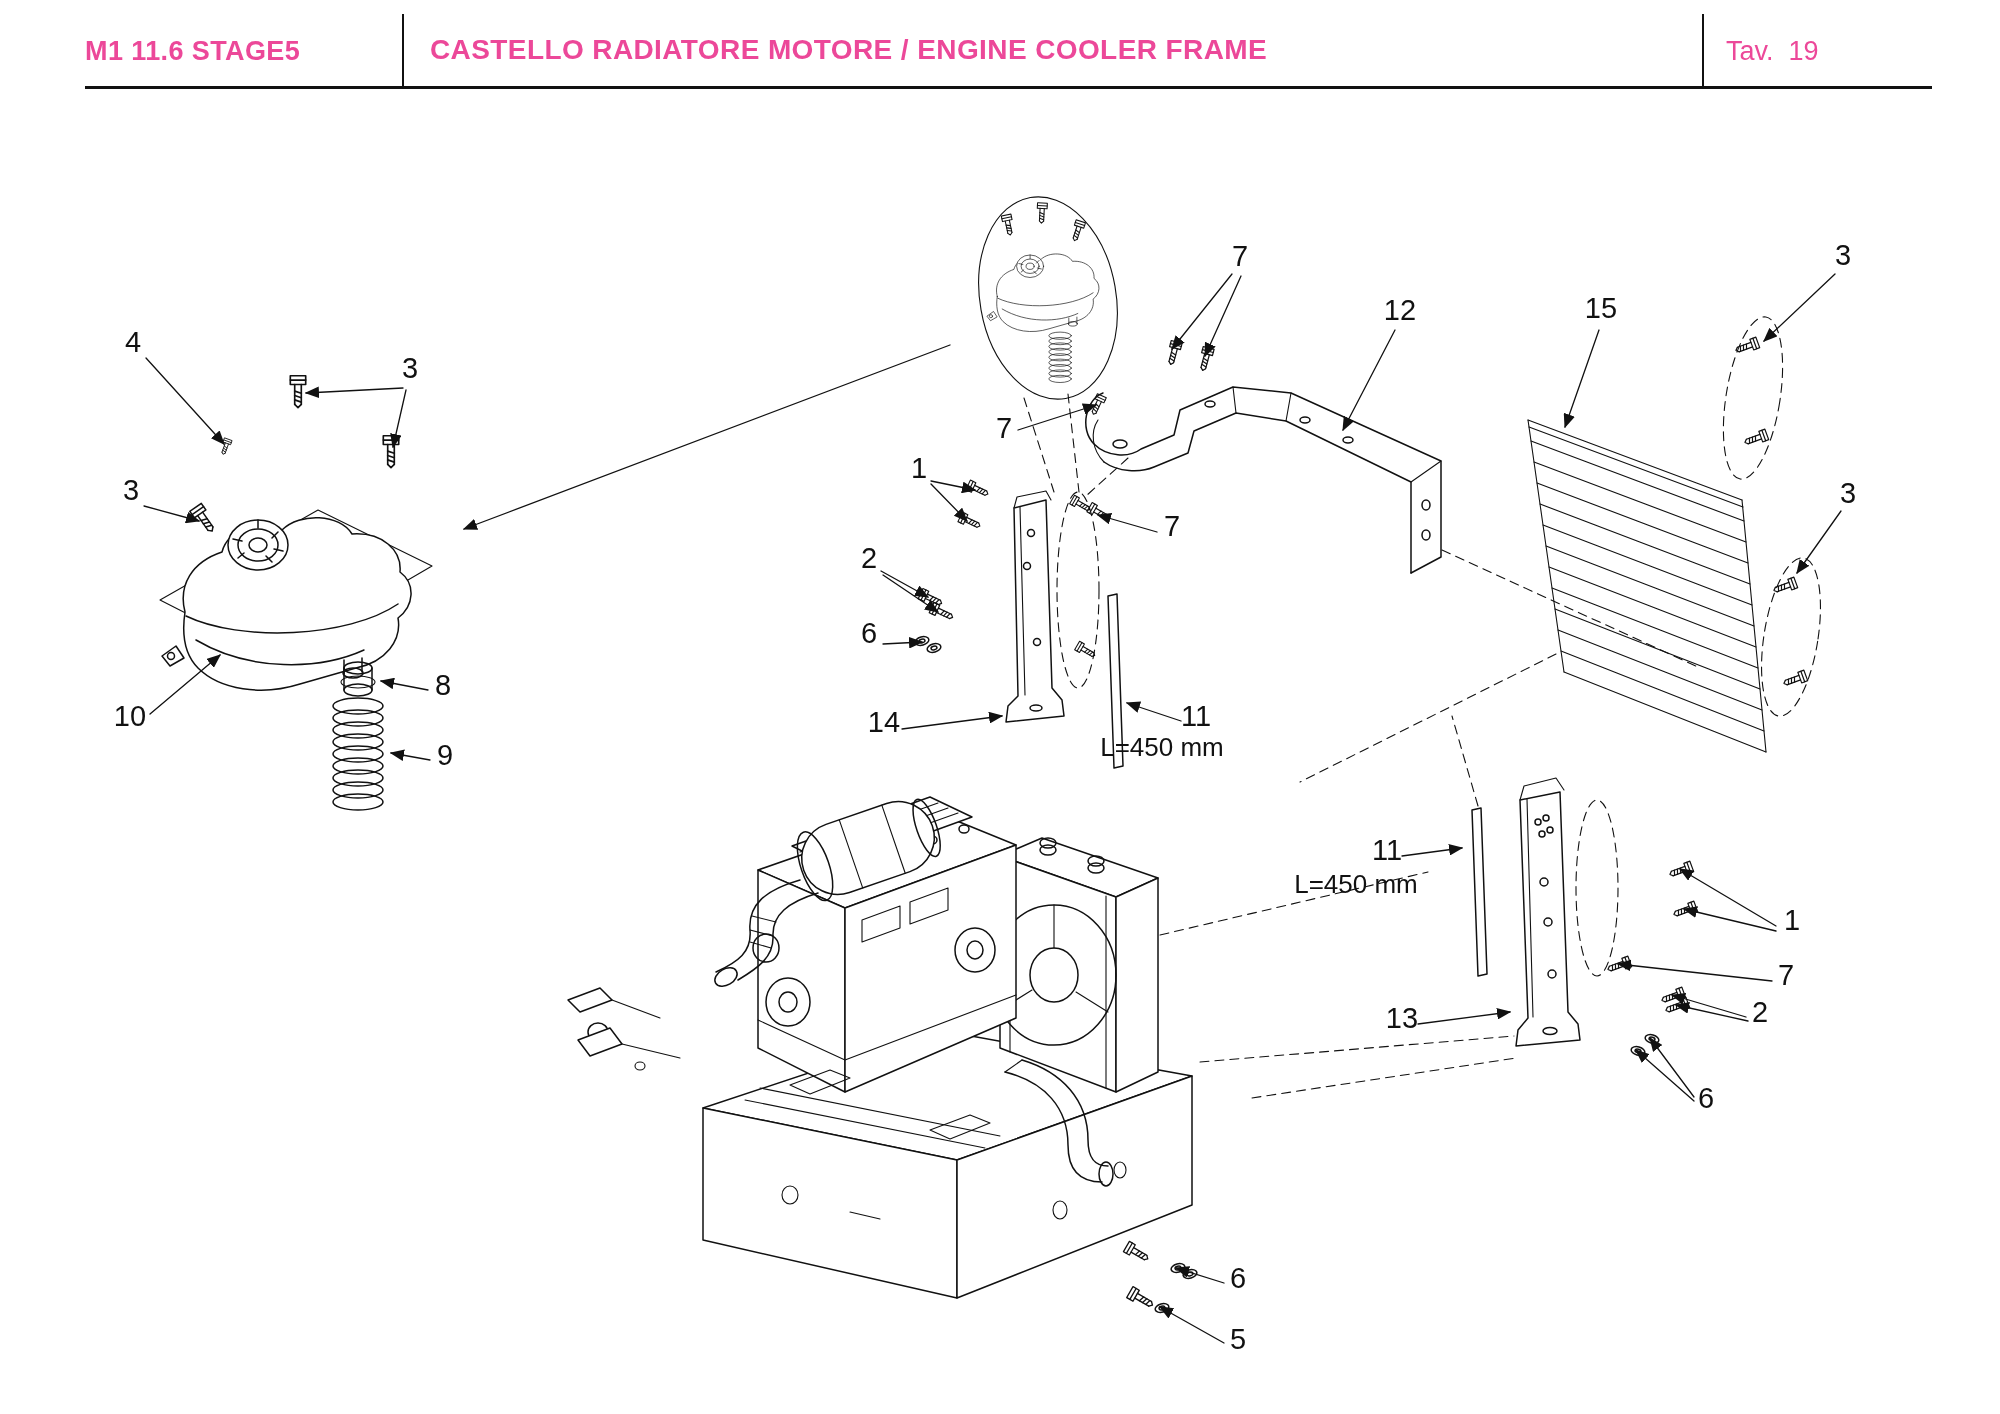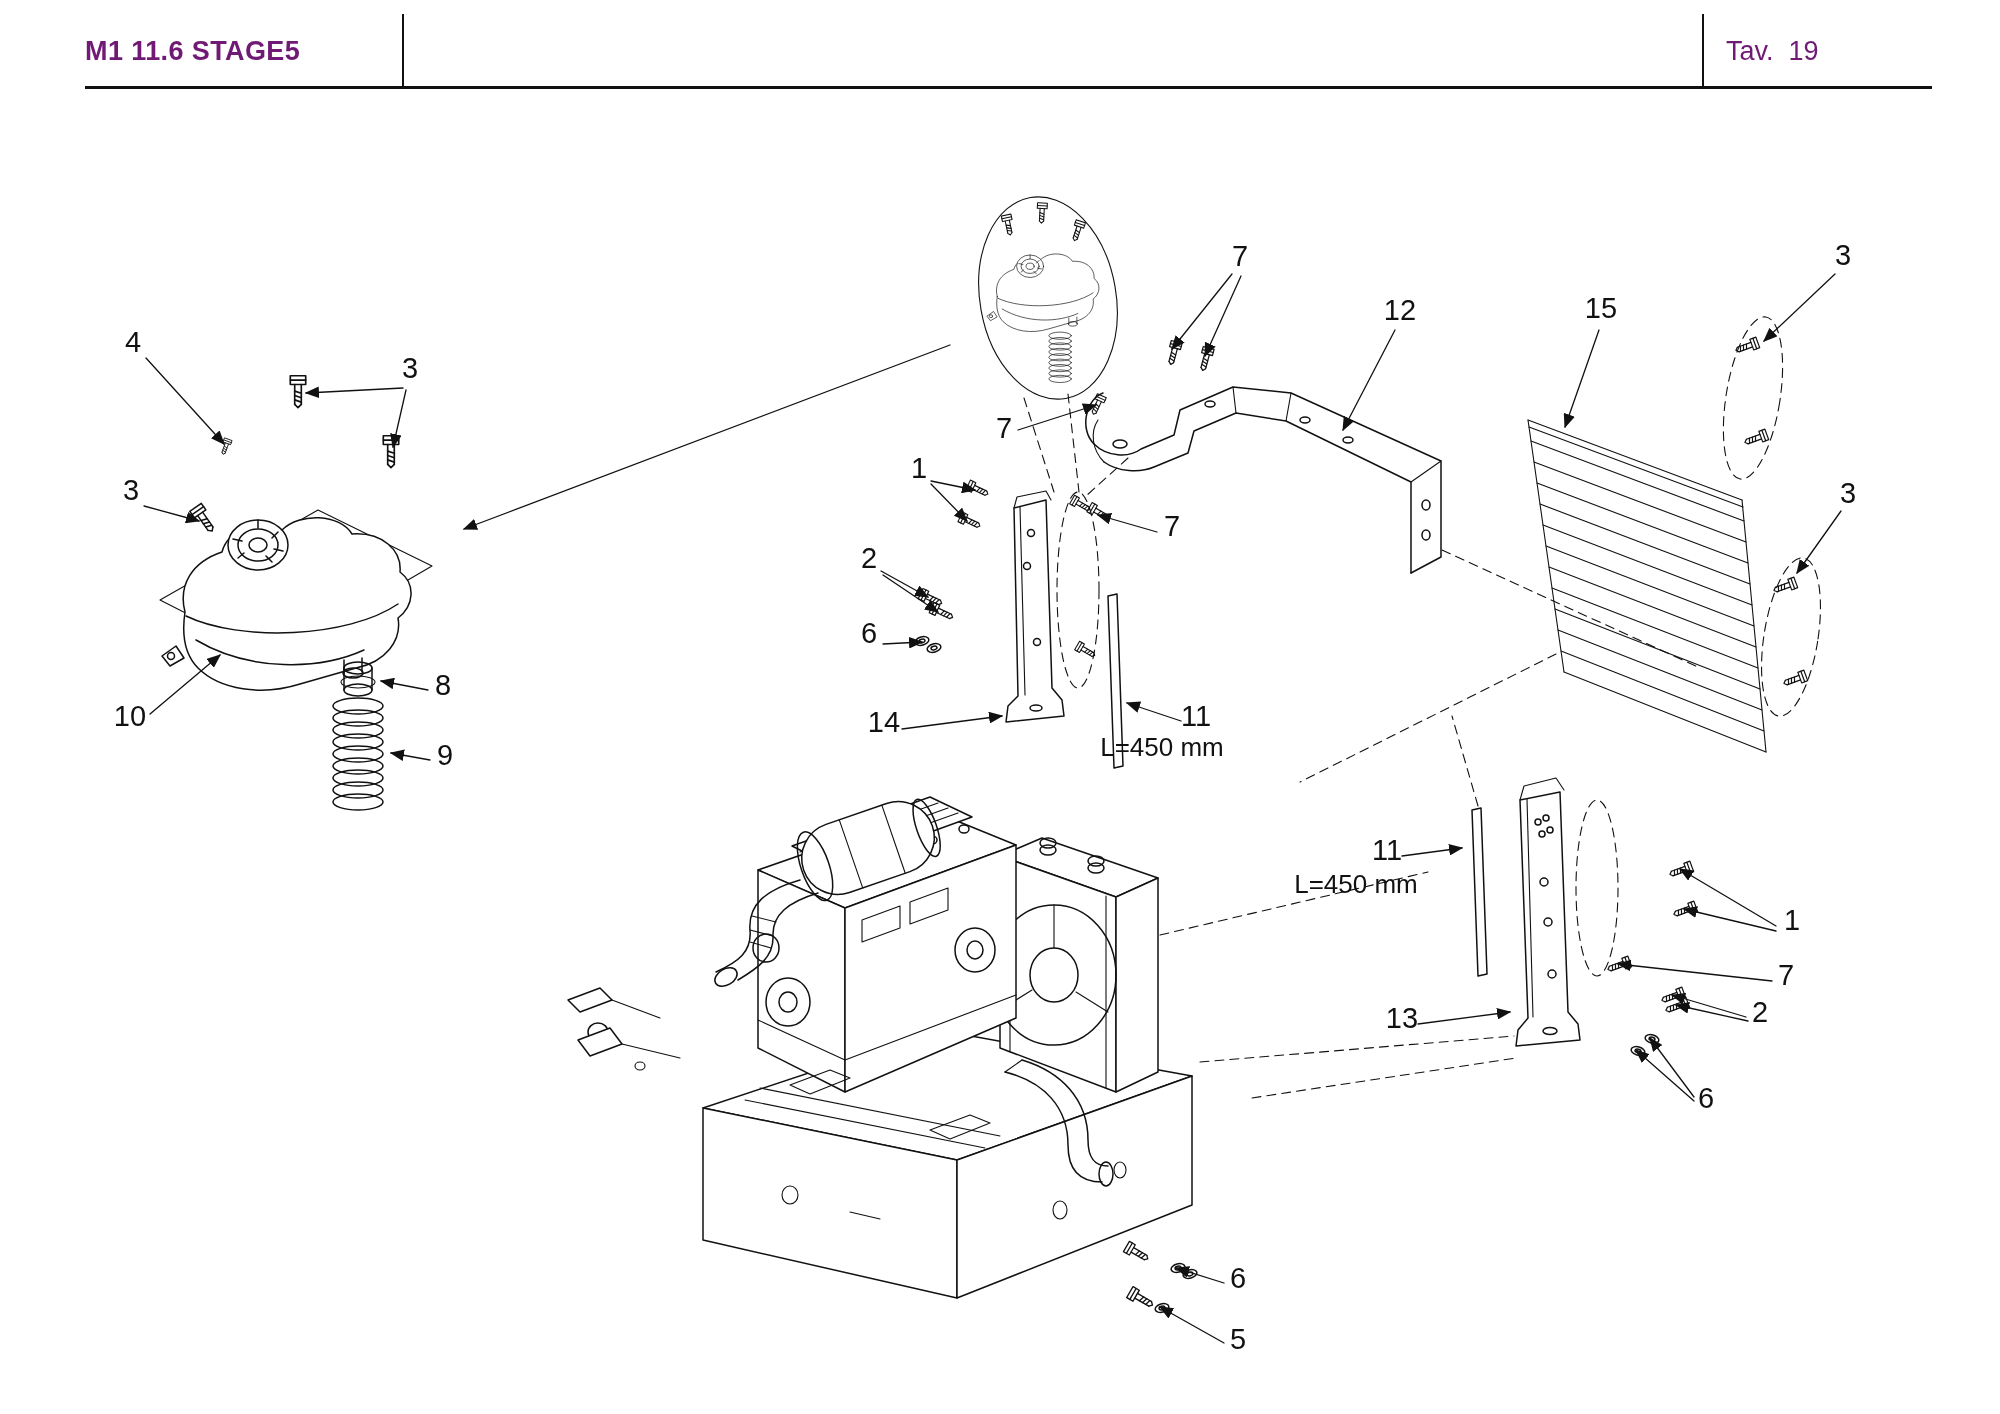--- a/index.html
+++ b/index.html
@@ -1,17 +1,17 @@
 <!DOCTYPE html>
 <html><head>
 <meta charset="utf-8">
 <style>
   html,body{margin:0;padding:0;background:#fff}
   .page{position:relative;width:2000px;height:1414px;background:#ffffff;
-        font-family:"Liberation Sans",sans-serif;color:#701a75;overflow:hidden}
+        font-family:"Liberation Sans",sans-serif;color:#ec4899;overflow:hidden}
   
   .hdr-model{position:absolute;left:85px;top:36px;font-size:27px;font-weight:bold;letter-spacing:.4px}
   .hdr-title{position:absolute;left:430px;top:34px;font-size:28px;font-weight:bold;letter-spacing:.4px}
   .hdr-tav{position:absolute;left:1726px;top:36px;font-size:27px;font-weight:normal;white-space:pre}
   .vdiv{position:absolute;top:14px;width:2px;height:74px;background:#111}
   .v1{left:402px}.v2{left:1702px}
   .hrule{position:absolute;top:86px;left:85px;width:1847px;height:3px;background:#111}
   
   svg.drawing{position:absolute;left:0;top:0;width:2000px;height:1414px}
   .co{font-size:29px;fill:#111;font-family:"Liberation Sans",sans-serif}
@@ -20,20 +20,21 @@
   .dash{stroke-dasharray:9 6}
   .thin{stroke-width:1.1}
 </style>
 </head>
 <body>
 
 <div class="page">
 
   <div class="hdr-model">M1 11.6 STAGE5</div>
   <div class="vdiv v1"></div>
+  <div class="hdr-title">CASTELLO RADIATORE MOTORE / ENGINE COOLER FRAME</div>
   <div class="vdiv v2"></div>
   <div class="hdr-tav">Tav.  19</div>
   <div class="hrule"></div>
 
   <svg class="drawing" viewBox="0 0 2000 1414">
     <defs>
       <marker id="arr" markerWidth="11" markerHeight="9" refX="10" refY="4.5" orient="auto">
         <path d="M0,0 L11,4.5 L0,9 Z" fill="#111"></path>
       </marker>
       <g id="bolt" fill="none">

